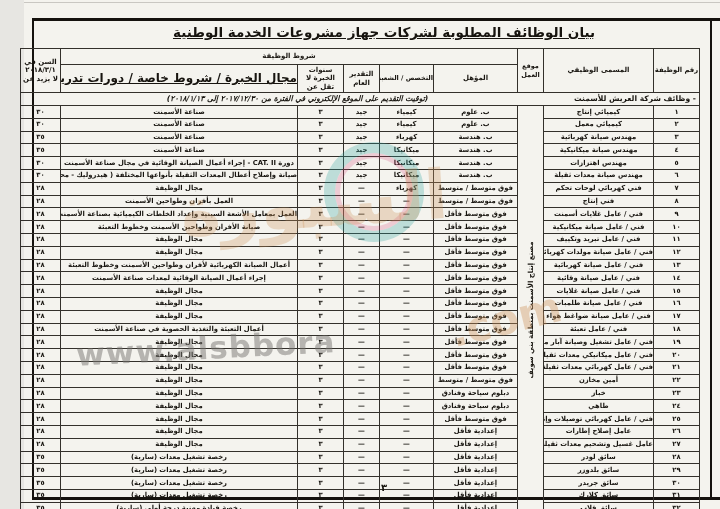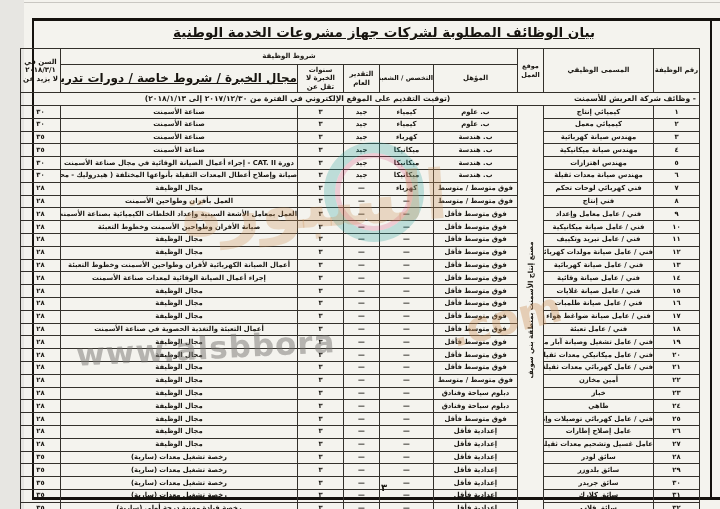--- a/index.html
+++ b/index.html
@@ -39,21 +39,21 @@
   .jobs-table thead tr.hr-a th{height:15px;}
   .jobs-table thead tr.hr-b th{height:27px;}
   th.h-cond{font-size:7.5px;}
   th.h-age{white-space:normal !important;font-size:6.3px;line-height:1.3;padding:8px 2px;}
   th.h-years{white-space:normal !important;font-size:6.5px;line-height:1.3;margin-top:48px;}
   th.h-grade{white-space:normal !important;font-size:6.5px;line-height:1.3;}
 
   tr.company-row td{height:12px;}
   .company-line{display:flex;align-items:center;font-size:7.6px;font-weight:700;line-height:1;}
   .company-line .co{padding-right:3px;white-space:nowrap;}
-  .company-line .timing{flex:1;white-space:nowrap;}
+  .company-line .timing{flex:1;white-space:nowrap;font-style:italic;}
 
   tr.data-row td.data{height:11.8px;font-size:6.8px;line-height:1;white-space:nowrap;}
   td.c-field{font-size:6.4px;}
   td.c-qual{font-size:6.4px;margin-top:12px;}
   td.c-loc{position:relative;}
   .loc-text{
     position:absolute;left:50%;top:50%;width:300px;
     transform:translate(-50%,-50%) rotate(-90deg);
     font-size:7px;font-weight:700;white-space:nowrap;text-align:center;
   }
@@ -212,21 +212,21 @@
           <td class="data c-title">فني إنتاج</td>
           <td class="data c-qual">فوق متوسط / متوسط</td>
           <td class="data c-spec">—</td>
           <td class="data c-grade">—</td>
           <td class="data c-years">٣</td>
           <td class="data c-field">العمل بأفران وطواحين الأسمنت</td>
           <td class="data c-age">٢٨</td>
         </tr>
         <tr class="data-row">
           <td class="data c-num">٩</td>
-          <td class="data c-title">فني / عامل معامل وإعداد</td>
+          <td class="data c-title">فني / عامل غلايات أسمنت</td>
           <td class="data c-qual">فوق متوسط فأقل</td>
           <td class="data c-spec">—</td>
           <td class="data c-grade">—</td>
           <td class="data c-years">٣</td>
           <td class="data c-field">العمل بمعامل الأشعة السينية وإعداد الخلطات الكيميائية بصناعة الأسمنت</td>
           <td class="data c-age">٢٨</td>
         </tr>
         <tr class="data-row">
           <td class="data c-num">١٠</td>
           <td class="data c-title">فني / عامل صيانة ميكانيكية</td>

